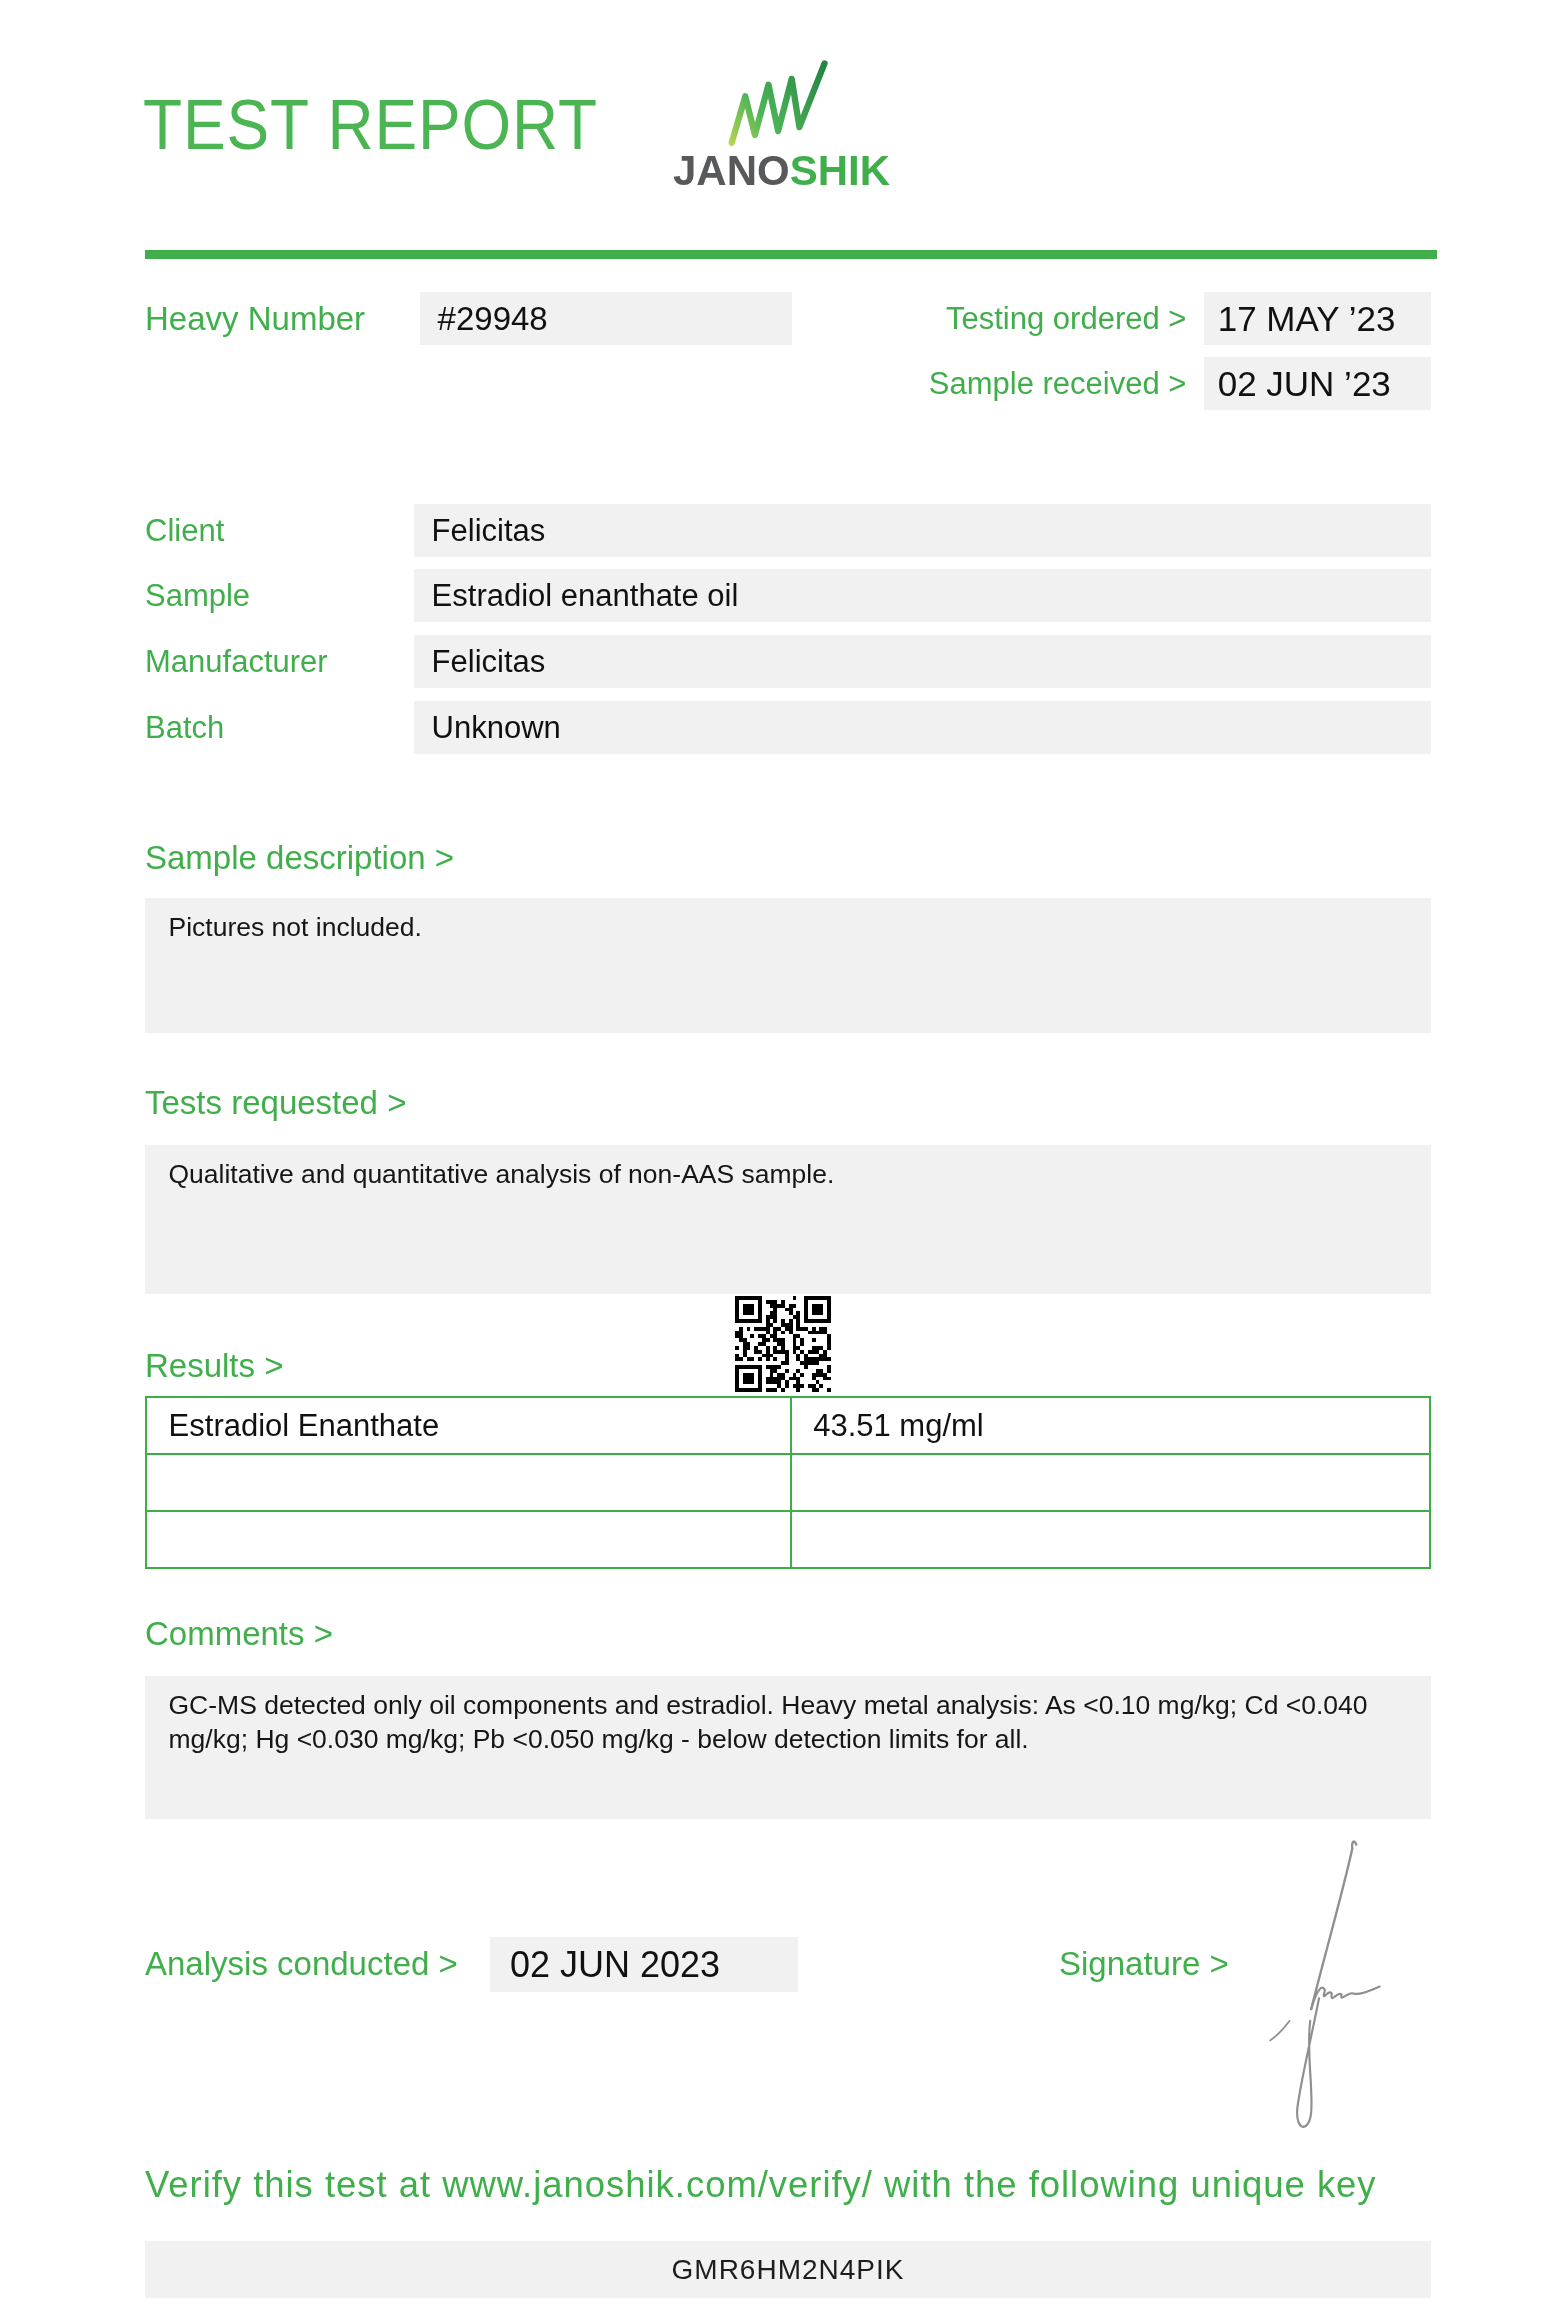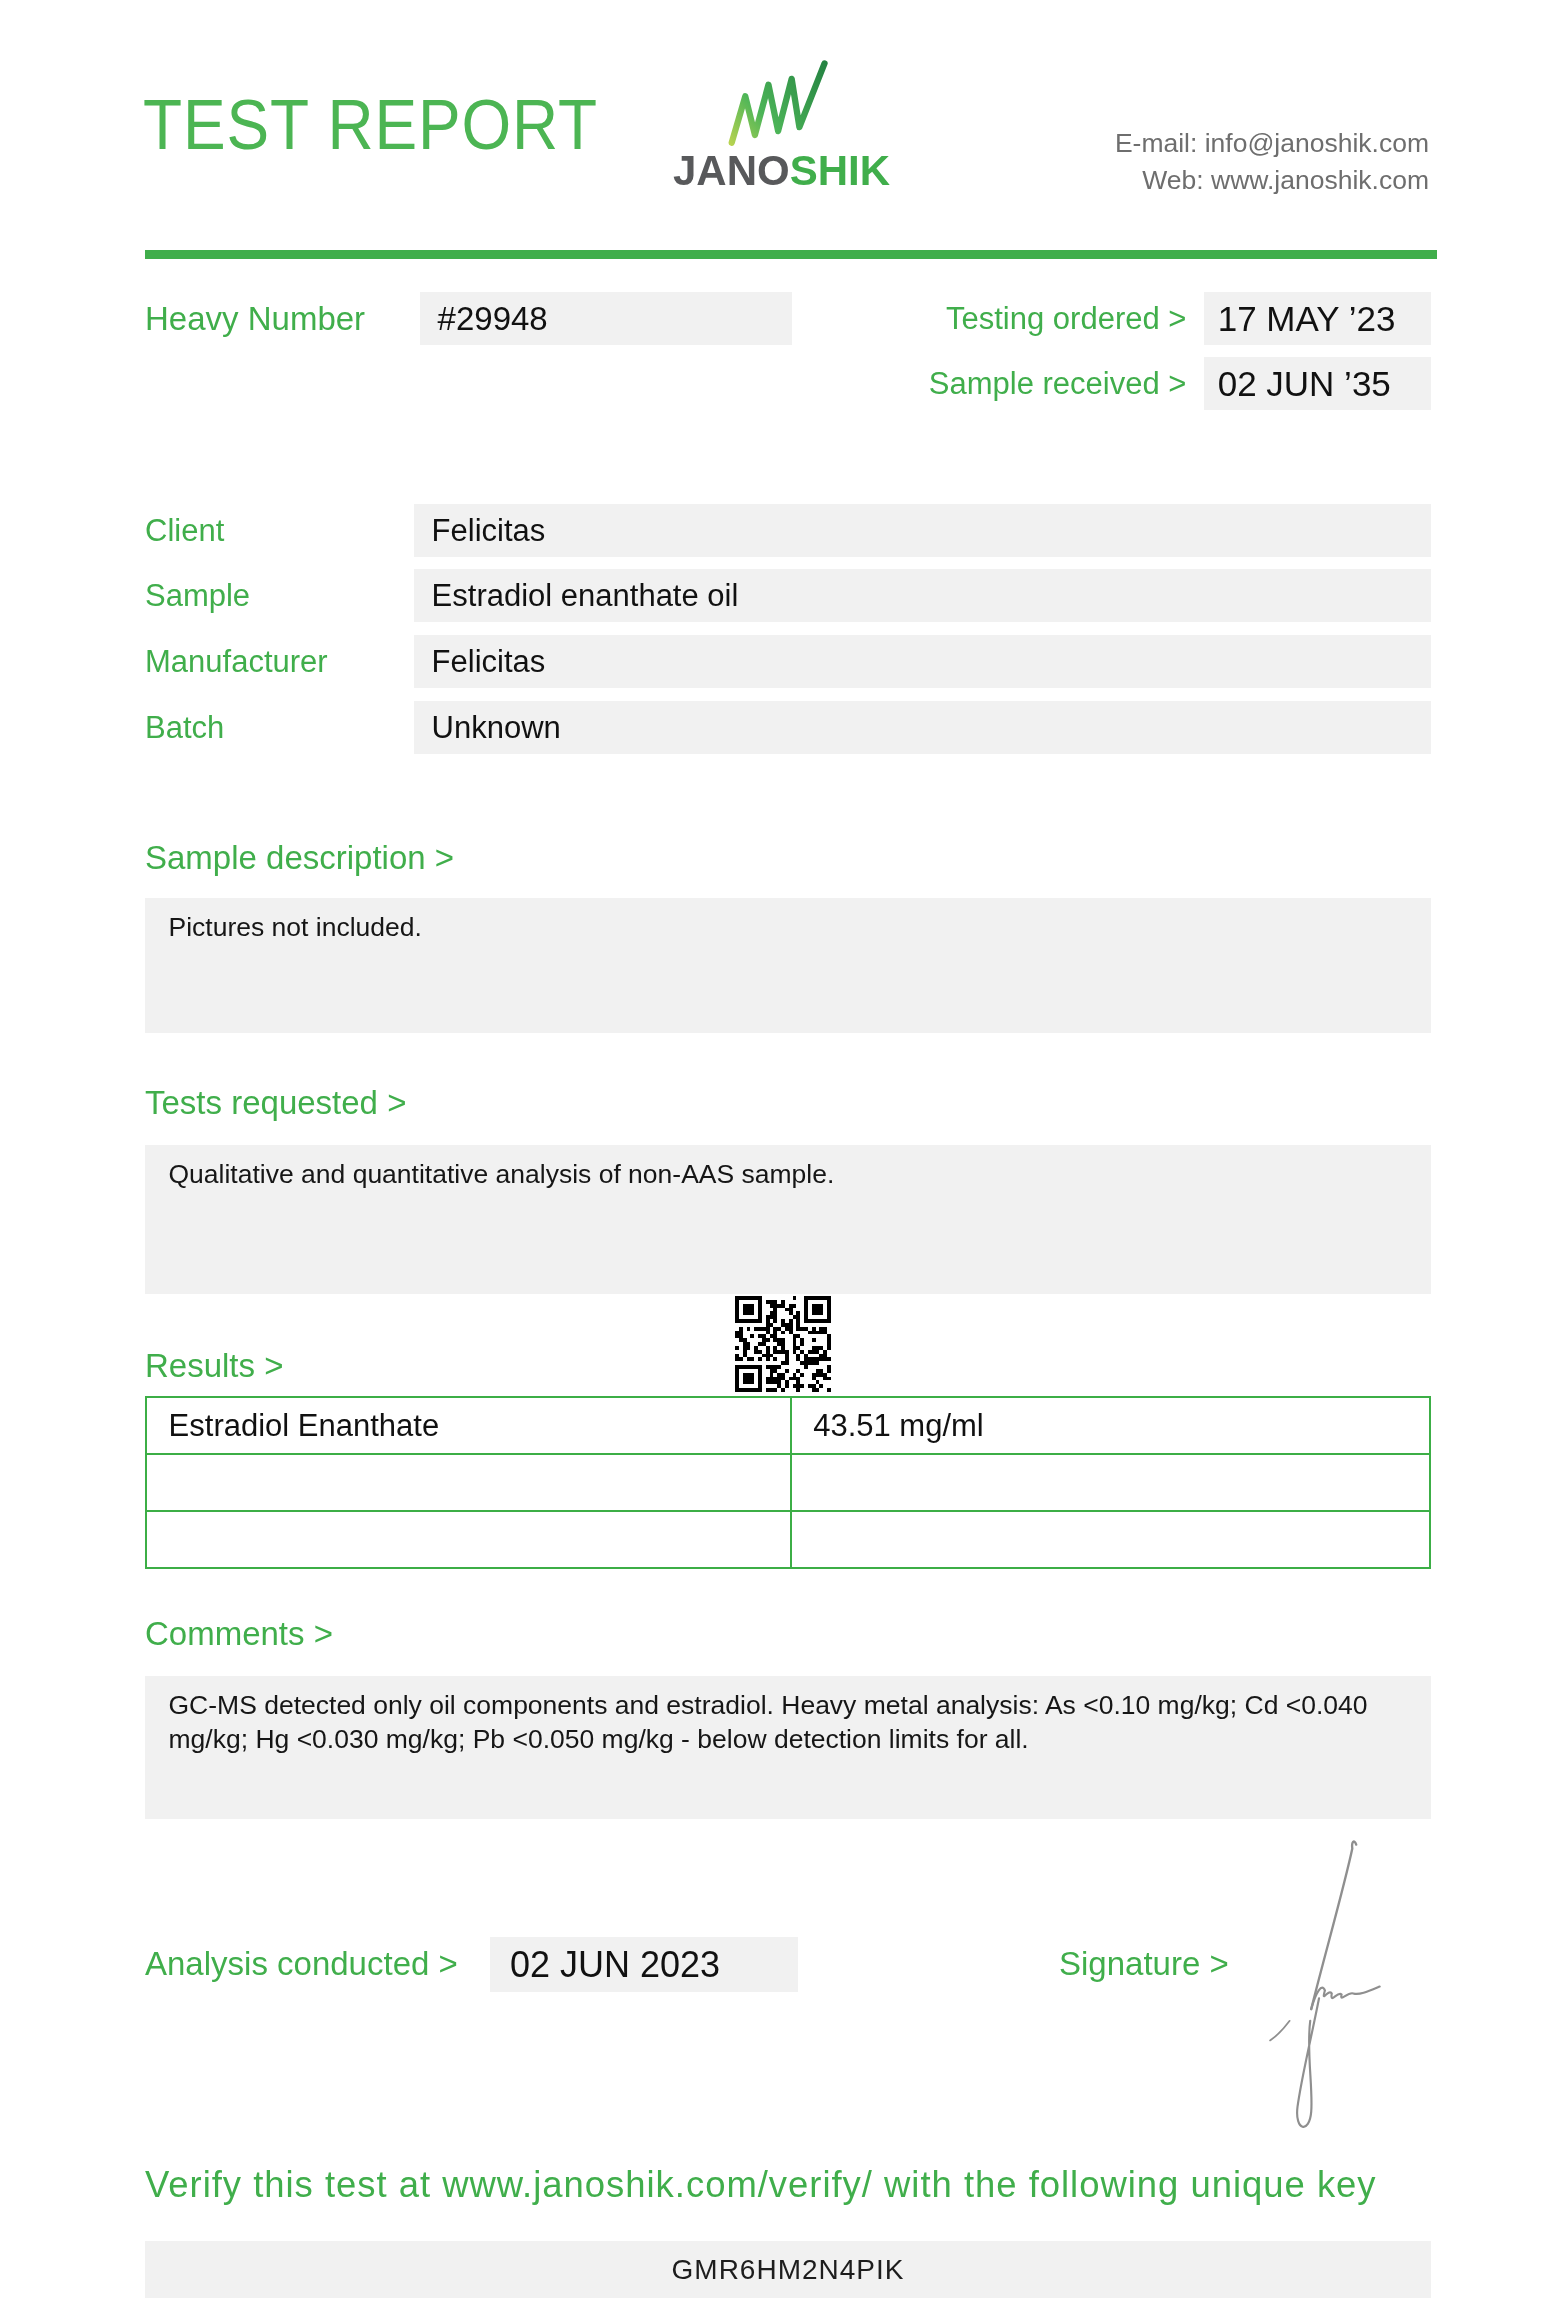--- a/index.html
+++ b/index.html
@@ -113,37 +113,33 @@
           <stop offset="1" stop-color="#1d7a3e"></stop>
         </linearGradient>
       </defs>
       <path d="M8 88 L22 40 L32 80 L46 28 L56 76 L70 22 L78 72 L104 6" stroke="url(#lg)" stroke-width="6.5" stroke-linecap="round" stroke-linejoin="round"></path>
     </svg>
     <div class="logo-text">
       <span class="jano">JANO</span><span class="shik">SHIK</span>
     </div>
   </div>
 
-  <div class="contact">
-    <div>E-mail: info@janoshik.com</div>
-    <div>Web: www.janoshik.com</div>
-  </div>
 
   <div class="rule"></div>
 
   <div class="task-label">Heavy Number</div>
   <div class="task-box">#29948</div>
 
   <div class="date-row r1">
     <span class="dlabel">Testing ordered  &gt;</span>
     <span class="dval">17 MAY ’23</span>
   </div>
   <div class="date-row r2">
     <span class="dlabel">Sample received &gt;</span>
-    <span class="dval">02 JUN ’35</span>
+    <span class="dval">02 JUN ’23</span>
   </div>
 
   <div class="field-row f1">
     <span class="flabel">Client</span>
     <span class="fbox">Felicitas</span>
   </div>
   <div class="field-row f2">
     <span class="flabel">Sample</span>
     <span class="fbox">Estradiol enanthate oil</span>
   </div>

